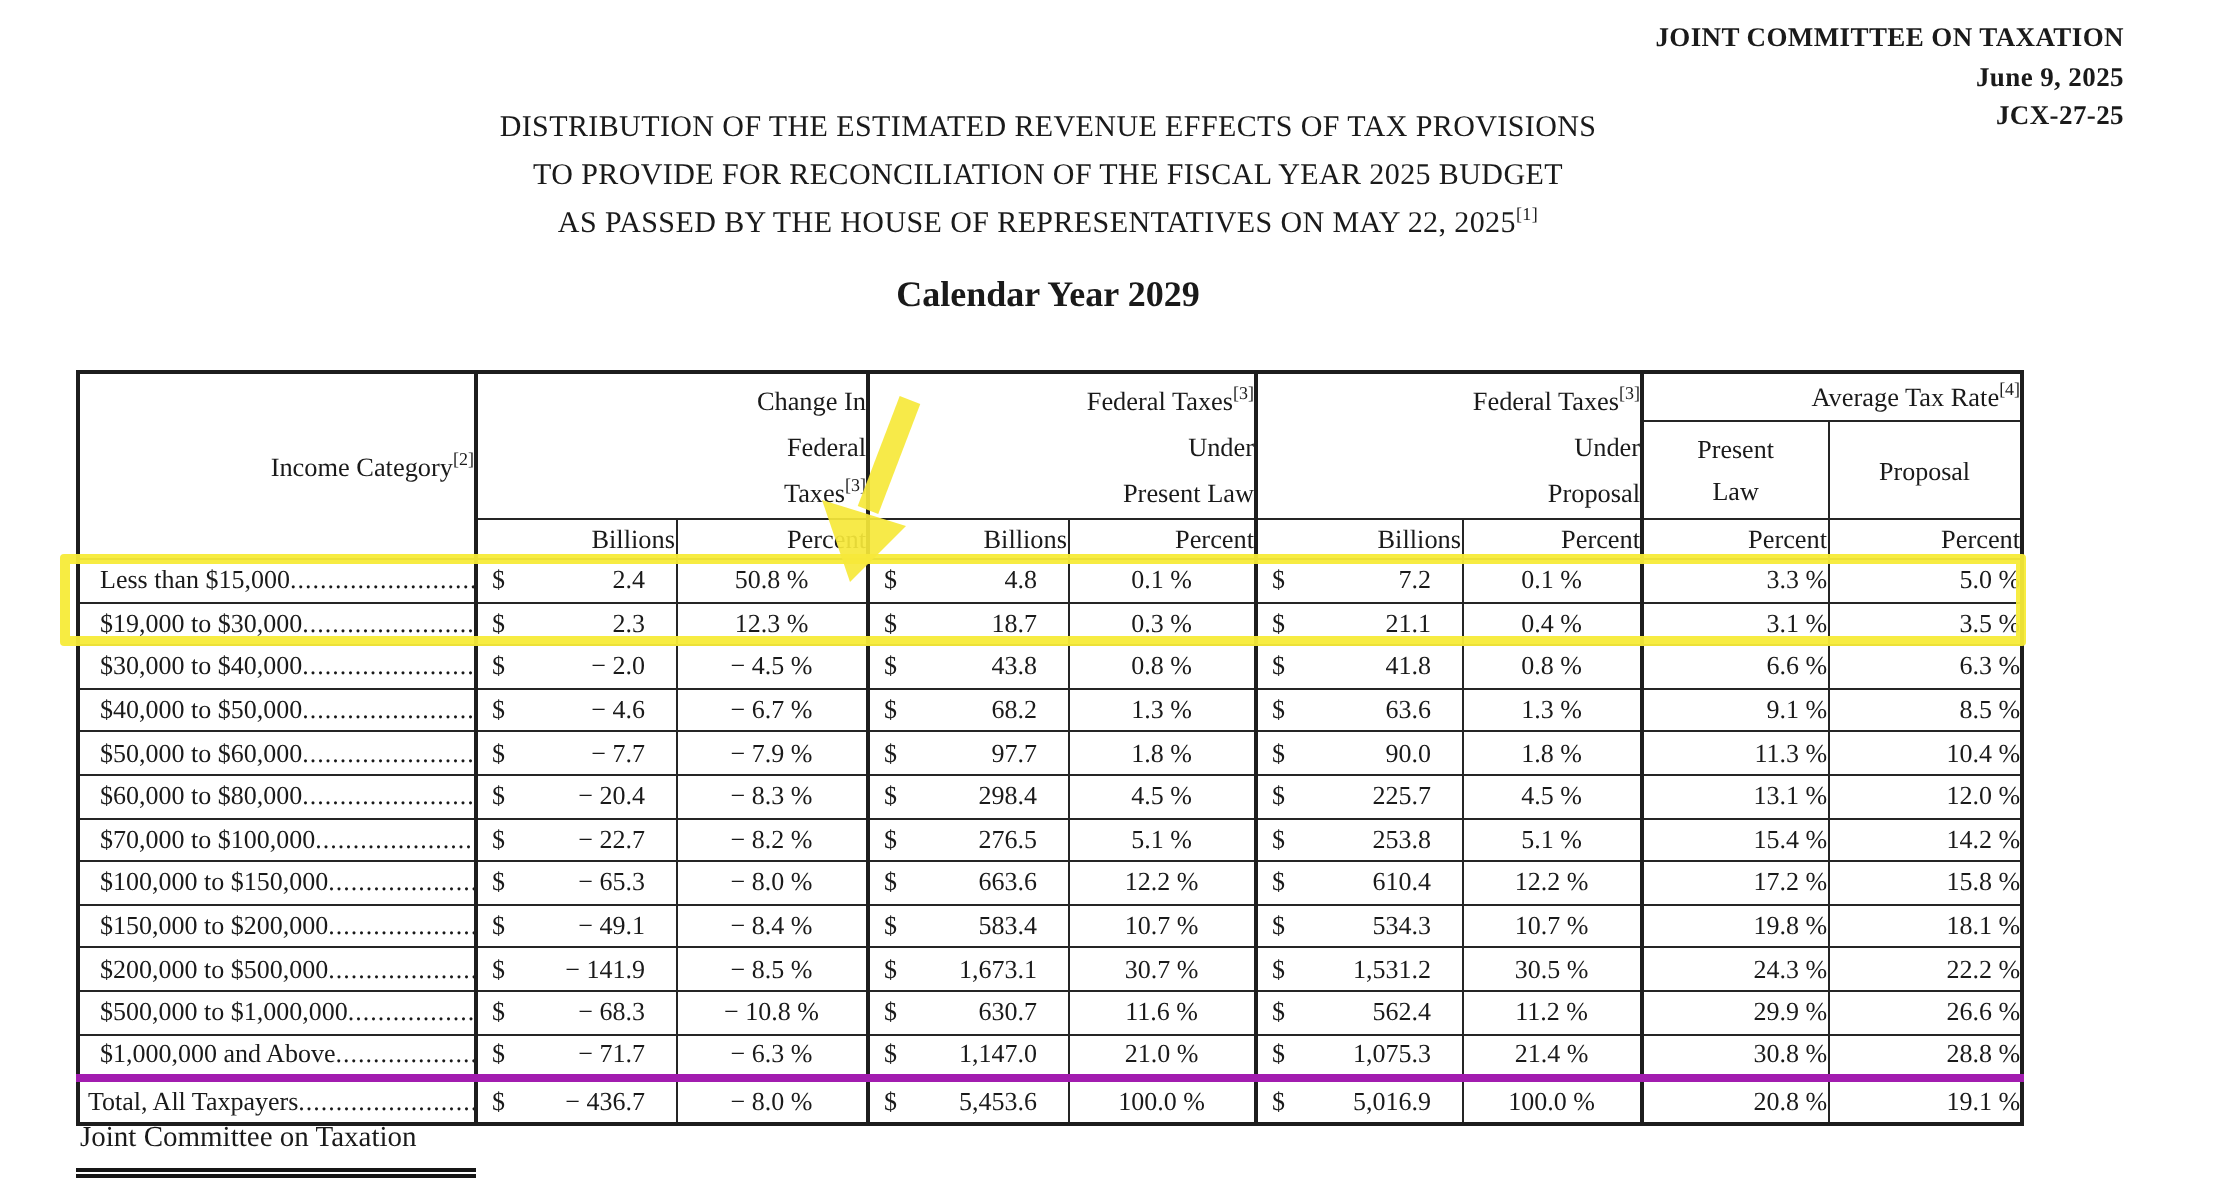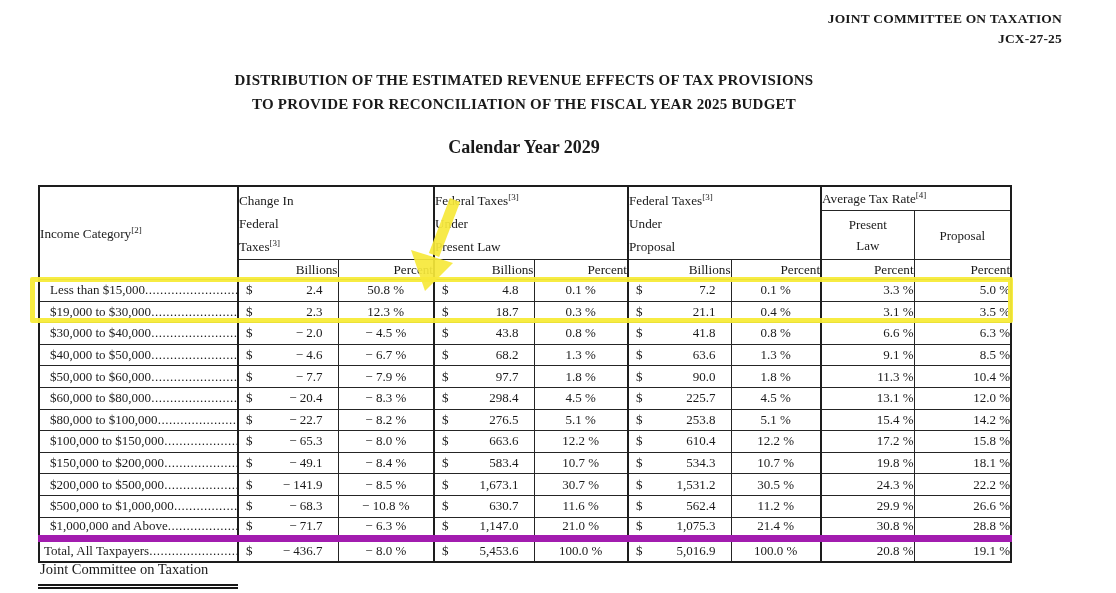--- a/index.html
+++ b/index.html
@@ -14,51 +14,51 @@
 
   
   .meta {
     position:absolute; top:9px; right:54px;
     text-align:right; font-weight:bold; font-size:13.5px; line-height:19.5px;
     letter-spacing:0.2px;
   }
 
   
   .titleblock {
-    position:absolute; left:38px; top:68px; width:972px;
-    text-align:center; font-weight:bold; font-size:15px; line-height:24px;
+    position:absolute; left:38px; top:52px; width:972px;
+    text-align:center; font-weight:normal; font-size:15px; line-height:24px;
     letter-spacing:0.2px;
   }
   .subtitle {
     position:absolute; left:38px; top:137px; width:972px;
     text-align:center; font-weight:bold; font-size:18px;
   }
 
   
   table.jct {
     position:absolute; left:38px; top:185px;
     width:972px; border-collapse:collapse; table-layout:fixed;
     font-size:13px;
   }
   table.jct th, table.jct td {
     border:1px solid #252525; padding:0; vertical-align:middle;
     font-weight:normal; overflow:hidden; white-space:nowrap;
   }
   table.jct { border:2px solid #1d1d1d; }
-  th.hdr { font-weight:bold; text-align:left; font-size:13.2px; line-height:23px;margin-left:36px; }
+  th.hdr { font-weight:bold; text-align:right; font-size:13.2px; line-height:23px;margin-left:36px; }
   th.sub { font-weight:bold; text-align:right; font-size:13.2px; height:20px; border-bottom:2px solid #1d1d1d; }
   th.hpl { font-weight:bold; text-align:center; line-height:21px; }
   tr.hrow1 { height:23px; }
   tr.hrow2 { height:49px; }
   .gl { border-left-width:2px !important; border-left-color:#1d1d1d !important; }
   td.gl, th.gl { border-left:2px solid #1d1d1d; }
 
   tr.data-row { height:21.6px; }
   tr.total-row { height:23px; font-weight:bold; }
-  tr.total-row td { border-top:7px solid #a21caf; }
+  tr.total-row td { border-top:4px solid #a21caf; }
 
   .lblwrap { display:flex; align-items:baseline; padding-left:10px; padding-right:0; }
   tr.total-row .lblwrap { padding-left:4px; }
   .lbl { flex:none; }
   .dots { flex:1 1 auto; overflow:hidden; white-space:nowrap; letter-spacing:0.5px; }
   .bilwrap { display:flex; align-items:baseline; padding-left:7px; padding-right:15px; }
   .bilwrap .cur { flex:none; }
   .bilwrap .val { flex:1; text-align:right; }
   td.c-pct { text-align:center; padding-right:16px; }
   td.c-avg { text-align:right; padding-right:25px; }
@@ -73,26 +73,28 @@
     border:5px solid rgba(247,235,56,0.95); border-radius:2px;
     pointer-events:none;
   }
   .arrow-svg { position:absolute; left:403px; top:195px; pointer-events:none; }
 </style>
 </head>
 <body>
 
 <div class="meta">
   <div>JOINT COMMITTEE ON TAXATION</div>
+  <div>June 9, 2025</div>
   <div>JCX-27-25</div>
 </div>
 
 <div class="titleblock">
   <div>DISTRIBUTION OF THE ESTIMATED REVENUE EFFECTS OF TAX PROVISIONS</div>
   <div>TO PROVIDE FOR RECONCILIATION OF THE FISCAL YEAR 2025 BUDGET</div>
+  <div><span>AS PASSED BY THE HOUSE OF REPRESENTATIVES ON MAY 22, 2025</span><sup>[1]</sup></div>
 </div>
 <div class="subtitle">Calendar Year 2029</div>
 
 <table class="jct">
   <colgroup>
     <col style="width:199px">
       <col style="width:100px">
       <col style="width:96px">
     <col style="width:100px">
       <col style="width:94px">
@@ -322,21 +324,21 @@
             <span class="val">225.7</span>
           </div>
         </td>
         <td class="c-pct">4.5 %</td>
         <td class="c-avg gl">13.1 %</td>
         <td class="c-avg">12.0 %</td>
       </tr>
       <tr class="data-row">
         <td class="c-label">
           <div class="lblwrap">
-            <span class="lbl">$80,000 to $100,000</span>
+            <span class="lbl">$70,000 to $100,000</span>
             <span class="dots">..........................................................................................</span>
           </div>
         </td>
         <td class="c-bil gl">
           <div class="bilwrap">
             <span class="cur">$</span>
             <span class="val">− 22.7</span>
           </div>
         </td>
         <td class="c-pct">− 8.2 %</td>

